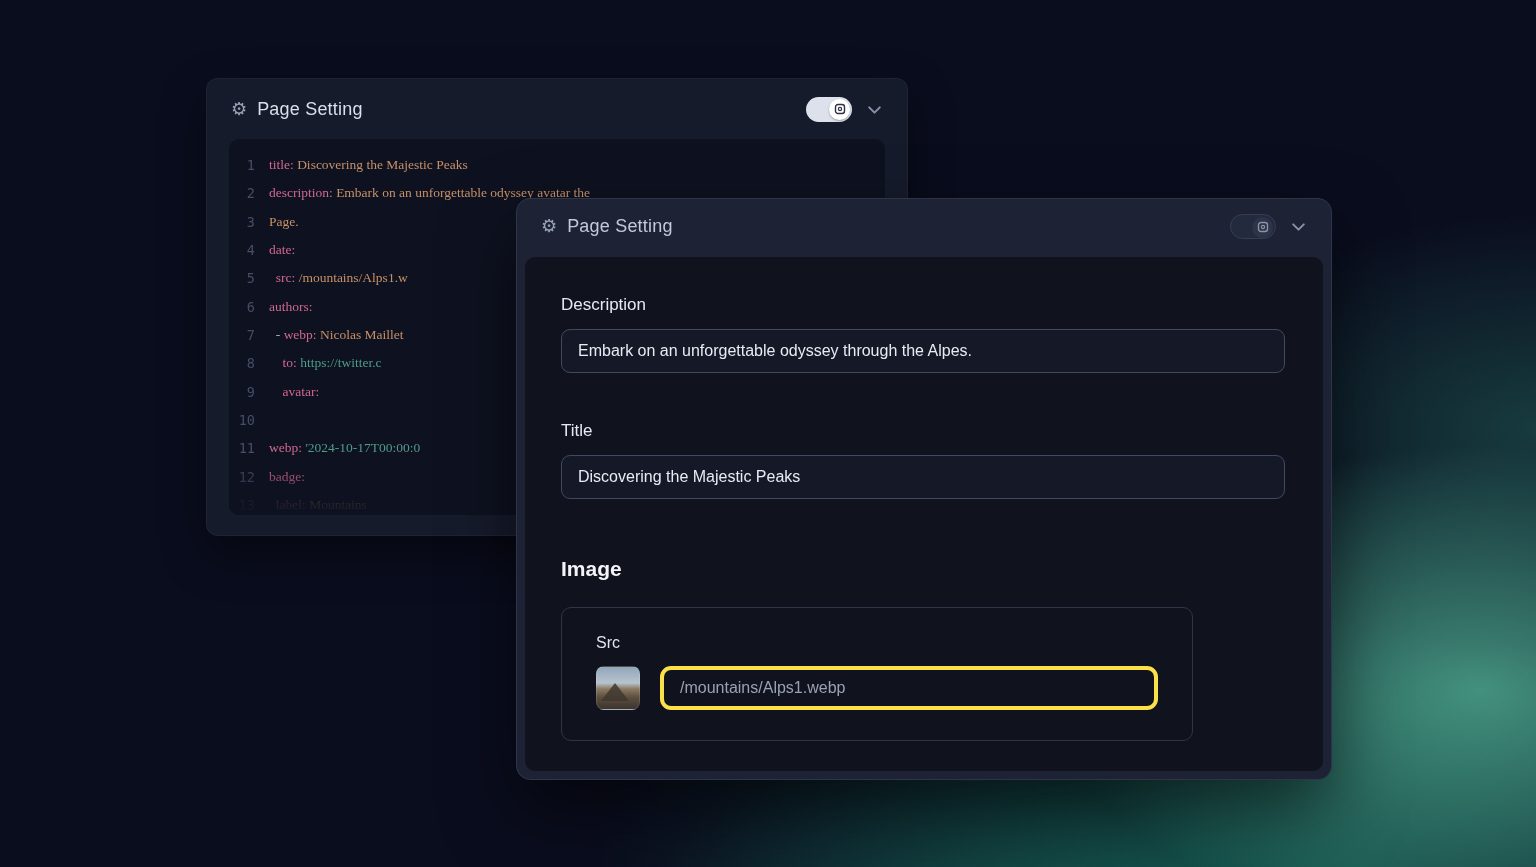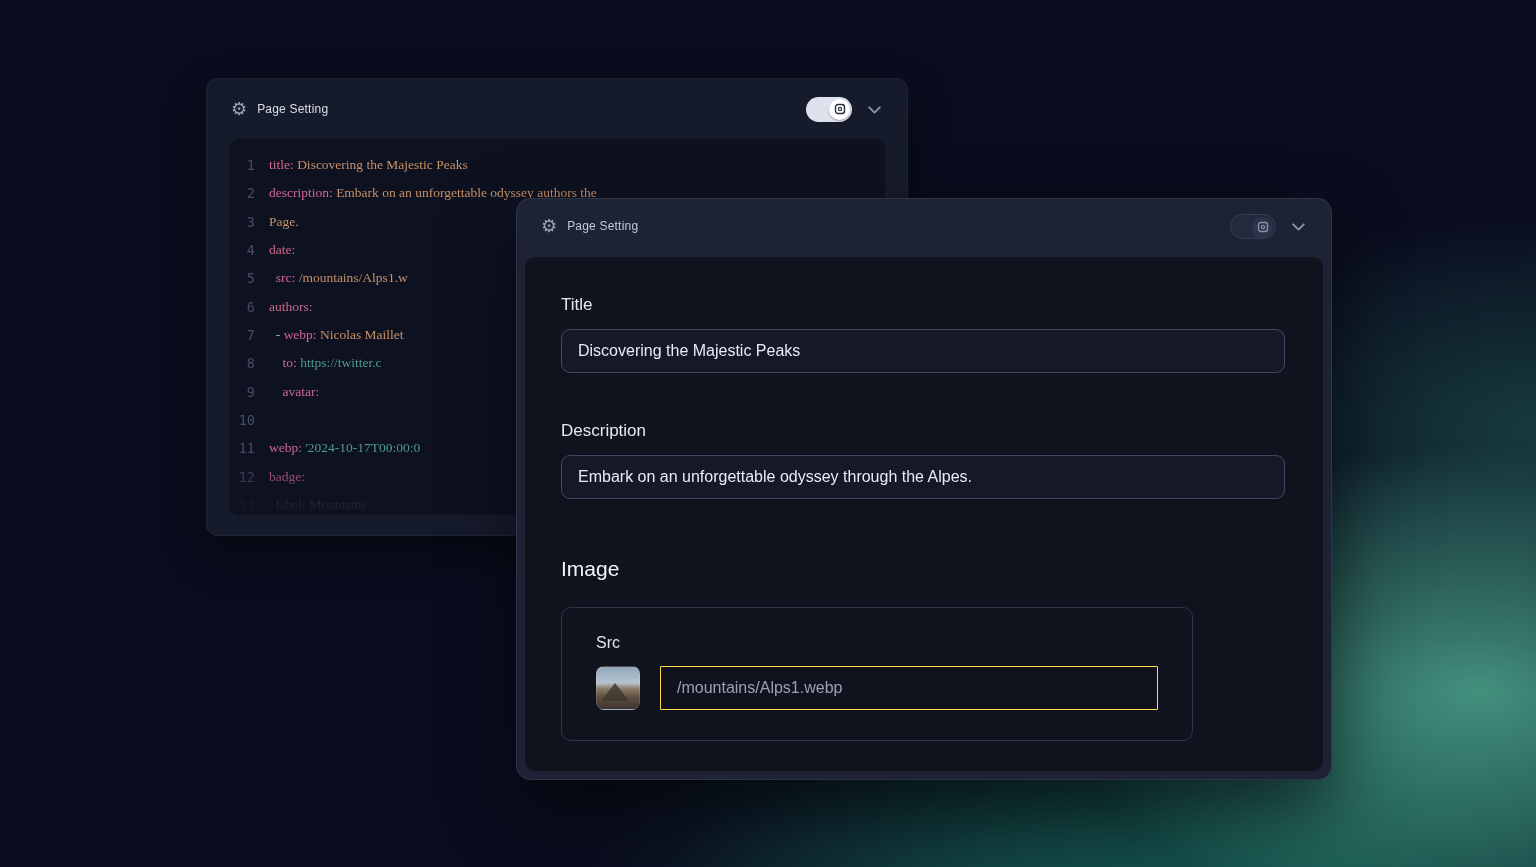--- a/index.html
+++ b/index.html
@@ -15,21 +15,21 @@
       radial-gradient(ellipse 620px 360px at 1480px 690px, rgba(110,226,186,0.55), transparent 68%),
       radial-gradient(ellipse 1050px 600px at 1330px 880px, rgba(34,166,132,0.42), transparent 70%),
       radial-gradient(ellipse 520px 300px at 1540px 430px, rgba(56,180,148,0.28), transparent 72%),
       radial-gradient(ellipse 560px 280px at 1040px 930px, rgba(26,140,110,0.30), transparent 72%);
   }
 
   
   .panel-header { display:flex; align-items:center; }
   .header-title-wrap { display:flex; align-items:center; gap:10px; }
   .gear { font-size:18px; line-height:1; color:#97a0b4; }
-  .header-title { font-size:12px; letter-spacing:.2px; }
+  .header-title { font-size:18px; letter-spacing:.2px; }
   .header-right { margin-left:auto; display:flex; align-items:center; gap:14px; }
   .toggle { width:46px; height:25px; border-radius:13px; position:relative; cursor:pointer; }
   .toggle .knob {
     position:absolute; top:2px; width:21px; height:21px; border-radius:50%;
     display:flex; align-items:center; justify-content:center;
   }
   .chevron { display:flex; align-items:center; cursor:pointer; }
 
   
   .back-panel {
@@ -79,42 +79,42 @@
     padding:38px 36px; overflow:hidden;
   }
   .field-label { font-size:17px; color:#e6e9f1; margin-bottom:14px; }
   .text-input {
     width:724px; height:44px; background:#151927;
     border:1px solid #414962; border-radius:9px;
     color:#e8ebf3; font-size:16px; padding:0 16px;
     font-family:"Liberation Sans", sans-serif; outline:none; display:block;
   }
   .field-group + .field-group { margin-top:48px; }
-  .section-heading { margin-top:58px; font-size:21px; font-weight:normal; color:#f2f4f8; }
+  .section-heading { margin-top:58px; font-size:21px; font-weight:bold; color:#f2f4f8; }
   .image-card {
     margin-top:26px; width:632px; border:1px solid #2e3547; border-radius:10px;
     padding:26px 34px 30px 34px;
   }
   .src-label { font-size:16px; color:#dfe3ec; }
   .src-row { margin-top:14px; display:flex; align-items:center; gap:20px; }
   .thumb {
     width:44px; height:44px; border-radius:8px; flex:none;
     border:1px solid rgba(255,255,255,.12);
     background:
       linear-gradient(180deg, #92a6ba 0%, #b7c3cf 38%, #8b7a64 52%, #5c4f40 72%, #3c342b 100%);
     position:relative; overflow:hidden;
   }
   .thumb::before {
     content:""; position:absolute; left:4px; top:16px; width:0; height:0;
     border-left:14px solid transparent; border-right:14px solid transparent;
     border-bottom:18px solid rgba(64,56,46,.85);
   }
   .src-input {
     flex:1; height:44px; background:transparent;
-    border:1px solid #fde047; border-radius:1px;
+    border:4px solid #fde047; border-radius:11px;
     color:#99a1b4; font-size:16px; padding:16px 16px;
     font-family:"Liberation Sans", sans-serif; outline:none;
   }
   .toggle-glyph svg { display:block; }
 </style>
 </head>
 <body>
 
 <div class="bg-glow"></div>
 
@@ -138,21 +138,21 @@
       <span class="chevron">
         <svg width="17" height="17" viewBox="0 0 16 16">
             <path d="M3 6l5 5 5-5" stroke="#8b93a8" stroke-width="1.8" fill="none" stroke-linecap="round" stroke-linejoin="round"></path>
           </svg>
       </span>
     </div>
   </div>
   <div class="code-area">
     <div>
         <div class="code-line"><span class="line-num">1</span><span class="line-content"><span class="tok-key">title:</span><span class="tok-string"> Discovering the Majestic Peaks</span></span></div>
-        <div class="code-line"><span class="line-num">2</span><span class="line-content"><span class="tok-key">description:</span><span class="tok-string"> Embark on an unforgettable odyssey authors the</span></span></div>
+        <div class="code-line"><span class="line-num">2</span><span class="line-content"><span class="tok-key">description:</span><span class="tok-string"> Embark on an unforgettable odyssey avatar the</span></span></div>
         <div class="code-line"><span class="line-num">3</span><span class="line-content"><span class="tok-string">Page.</span></span></div>
         <div class="code-line"><span class="line-num">4</span><span class="line-content"><span class="tok-key">date:</span></span></div>
         <div class="code-line"><span class="line-num">5</span><span class="line-content"><span class="tok-text">  </span><span class="tok-key">src:</span><span class="tok-string"> /mountains/Alps1.w</span></span></div>
         <div class="code-line"><span class="line-num">6</span><span class="line-content"><span class="tok-key">authors:</span></span></div>
         <div class="code-line"><span class="line-num">7</span><span class="line-content"><span class="tok-text">  - </span><span class="tok-key">webp:</span><span class="tok-string"> Nicolas Maillet</span></span></div>
         <div class="code-line"><span class="line-num">8</span><span class="line-content"><span class="tok-text">    </span><span class="tok-key">to:</span><span class="tok-link"> https://twitter.c</span></span></div>
         <div class="code-line"><span class="line-num">9</span><span class="line-content"><span class="tok-text">    </span><span class="tok-key">avatar:</span></span></div>
         <div class="code-line"><span class="line-num">10</span></div>
         <div class="code-line"><span class="line-num">11</span><span class="line-content"><span class="tok-key">webp:</span><span class="tok-link"> '2024-10-17T00:00:0</span></span></div>
         <div class="code-line"><span class="line-num">12</span><span class="line-content"><span class="tok-key">badge:</span></span></div>
@@ -181,27 +181,27 @@
       <span class="chevron">
         <svg width="17" height="17" viewBox="0 0 16 16">
             <path d="M3 6l5 5 5-5" stroke="#8b93a8" stroke-width="1.8" fill="none" stroke-linecap="round" stroke-linejoin="round"></path>
           </svg>
       </span>
     </div>
   </div>
 
   <div class="front-body">
     <div class="field-group">
+      <div class="field-label">Description</div>
+      <input class="text-input" type="text" value="Embark on an unforgettable odyssey through the Alpes." style="">
+    </div>
+
+    <div class="field-group">
       <div class="field-label">Title</div>
       <input class="text-input" type="text" value="Discovering the Majestic Peaks" style="">
-    </div>
-
-    <div class="field-group">
-      <div class="field-label">Description</div>
-      <input class="text-input" type="text" value="Embark on an unforgettable odyssey through the Alpes." style="">
     </div>
 
     <div class="section-heading">Image</div>
 
     <div class="image-card">
       <div class="src-label">Src</div>
       <div class="src-row">
         <div class="thumb"></div>
         <input class="src-input" type="text" value="/mountains/Alps1.webp" style="">
       </div>

